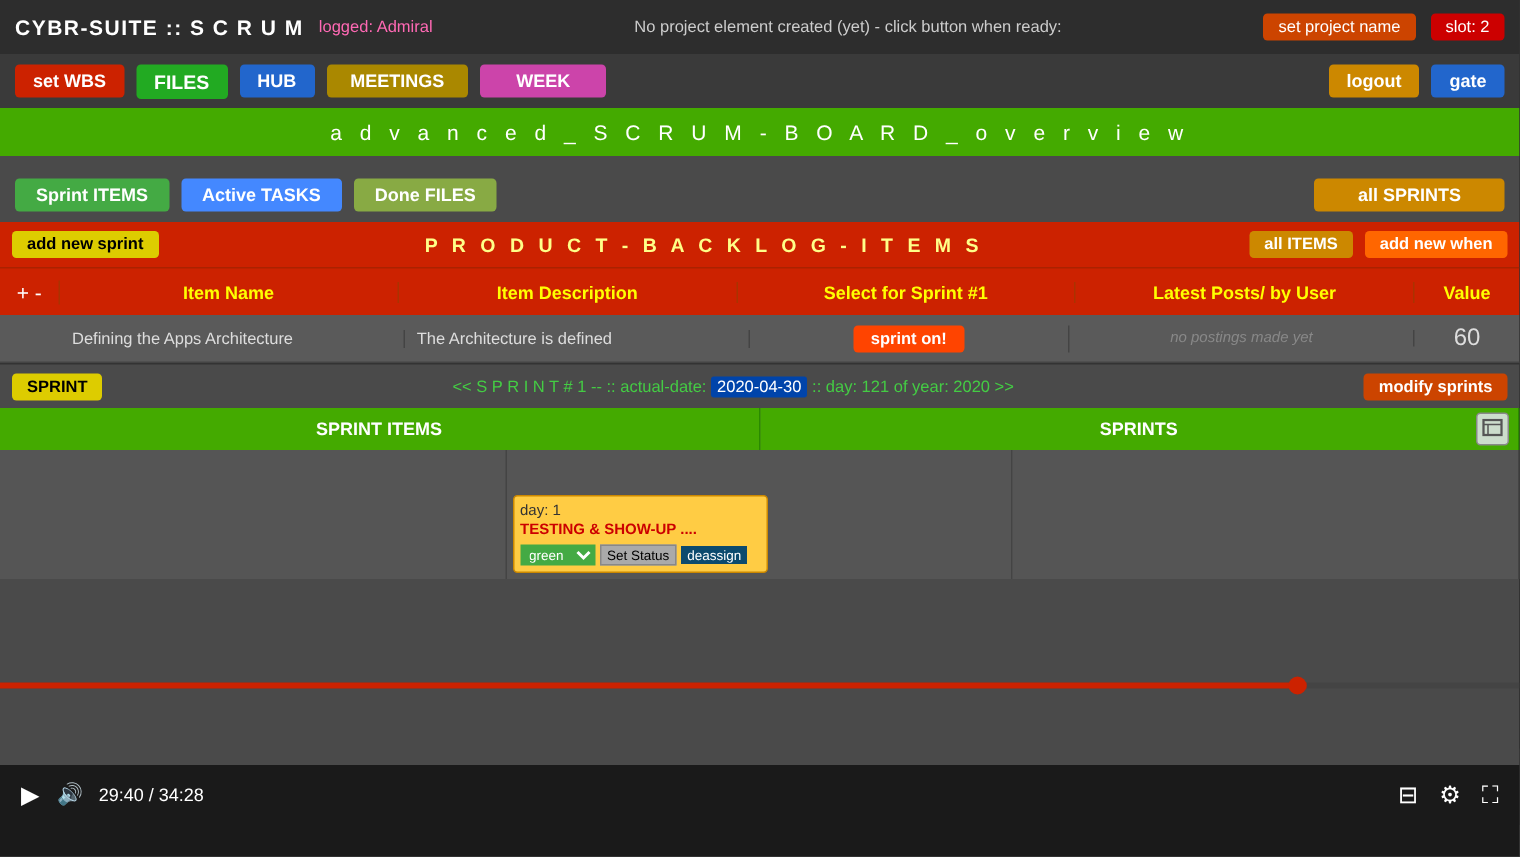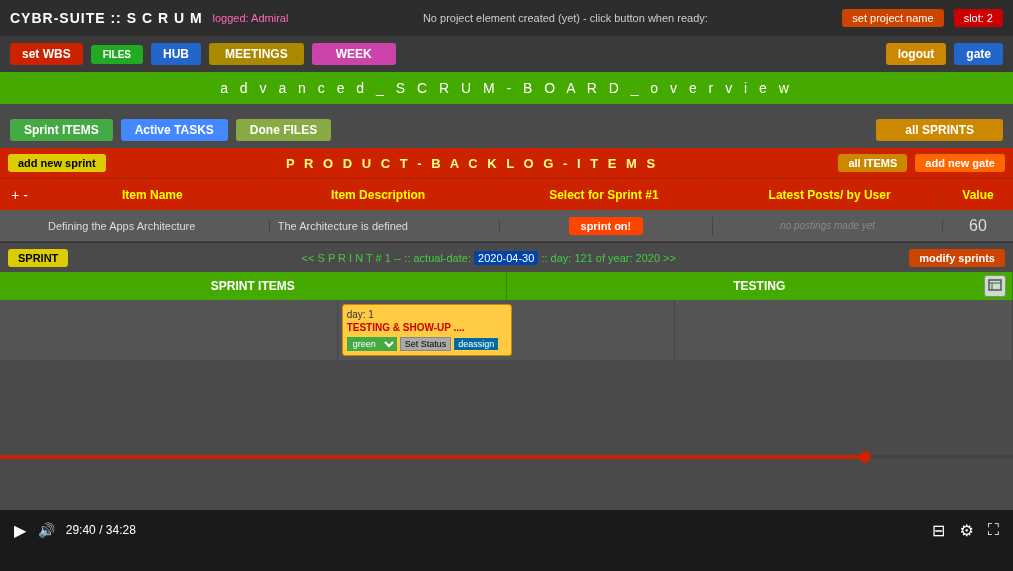--- a/index.html
+++ b/index.html
@@ -91,21 +91,21 @@
       font-size: 12px;
       font-weight: bold;
       cursor: pointer;
       border-radius: 3px;
     }
     .btn-files {
       background: #22aa22;
       color: #ffffff;
       border: none;
       padding: 4px 12px;
-      font-size: 10px;
+      font-size: 13px;
       font-weight: bold;
       cursor: pointer;
       border-radius: 3px;
     }
     .btn-hub {
       background: #2266cc;
       color: #ffffff;
       border: none;
       padding: 4px 12px;
       font-size: 12px;
@@ -447,20 +447,21 @@
     }
 
     
     .task-card {
       background: #ffcc44;
       border: 1px solid #cc8800;
       border-radius: 3px;
       padding: 4px;
       width: 170px;
       font-size: 10px;
+      margin-top: 26px;
     }
     .task-day {
       color: #333;
       font-size: 10px;
       margin-bottom: 2px;
     }
     .task-title {
       color: #cc0000;
       font-weight: bold;
       font-size: 10px;
@@ -481,21 +482,21 @@
     }
     .btn-set-status {
       background: #aaaaaa;
       color: #000000;
       border: 1px solid #888;
       padding: 1px 4px;
       font-size: 9px;
       cursor: pointer;
     }
     .btn-deassign {
-      background: #0369a1;
+      background: #0c4a6e;
       color: #ffffff;
       border: none;
       padding: 1px 4px;
       font-size: 9px;
       cursor: pointer;
     }
 
     
     .video-controls {
       background: #1a1a1a;
@@ -591,21 +592,21 @@
       <button class="btn-active-tasks">Active TASKS</button>
       <button class="btn-done-items">Done FILES</button>
       <div class="sec-nav-spacer"></div>
       <button class="btn-all-sprints">all SPRINTS</button>
     </div>
 
     <div class="backlog-bar">
       <button class="btn-add-sprint">add new sprint</button>
       <span class="backlog-title">P R O D U C T - B A C K L O G - I T E M S</span>
       <button class="btn-all-items">all ITEMS</button>
-      <button class="btn-add-new-item">add new gate</button>
+      <button class="btn-add-new-item">add new when</button>
     </div>
 
     <div class="table-header">
       <div class="th-plusminus">+ -</div>
       <div class="th-cell">Item Name</div>
       <div class="th-cell">Item Description</div>
       <div class="th-cell">Select for Sprint #1</div>
       <div class="th-cell">Latest Posts/ by User</div>
       <div class="th-cell-value">Value</div>
     </div>
@@ -627,21 +628,21 @@
         <span>&lt;&lt; S P R I N T # 1 -- :: actual-date: </span>
         <span class="sprint-date-highlight">2020-04-30</span>
         <span> :: day: 121 of year: 2020 &gt;&gt;</span>
       </span>
       <button class="btn-modify-sprints">modify sprints</button>
     </div>
 
     <div class="board-header">
       <div class="board-col-header">SPRINT ITEMS</div>
       <div class="board-col-header review-col">
-        <span>TESTING</span>
+        <span>SPRINTS</span>
         <div class="review-icon">
           <svg width="14" height="14" viewBox="0 0 14 14">
             <rect x="1" y="1" width="12" height="10" fill="none" stroke="#555" stroke-width="1.5"></rect>
             <line x1="1" y1="4" x2="13" y2="4" stroke="#555" stroke-width="1"></line>
             <line x1="4" y1="4" x2="4" y2="11" stroke="#555" stroke-width="1"></line>
           </svg>
         </div>
       </div>
     </div>
 

